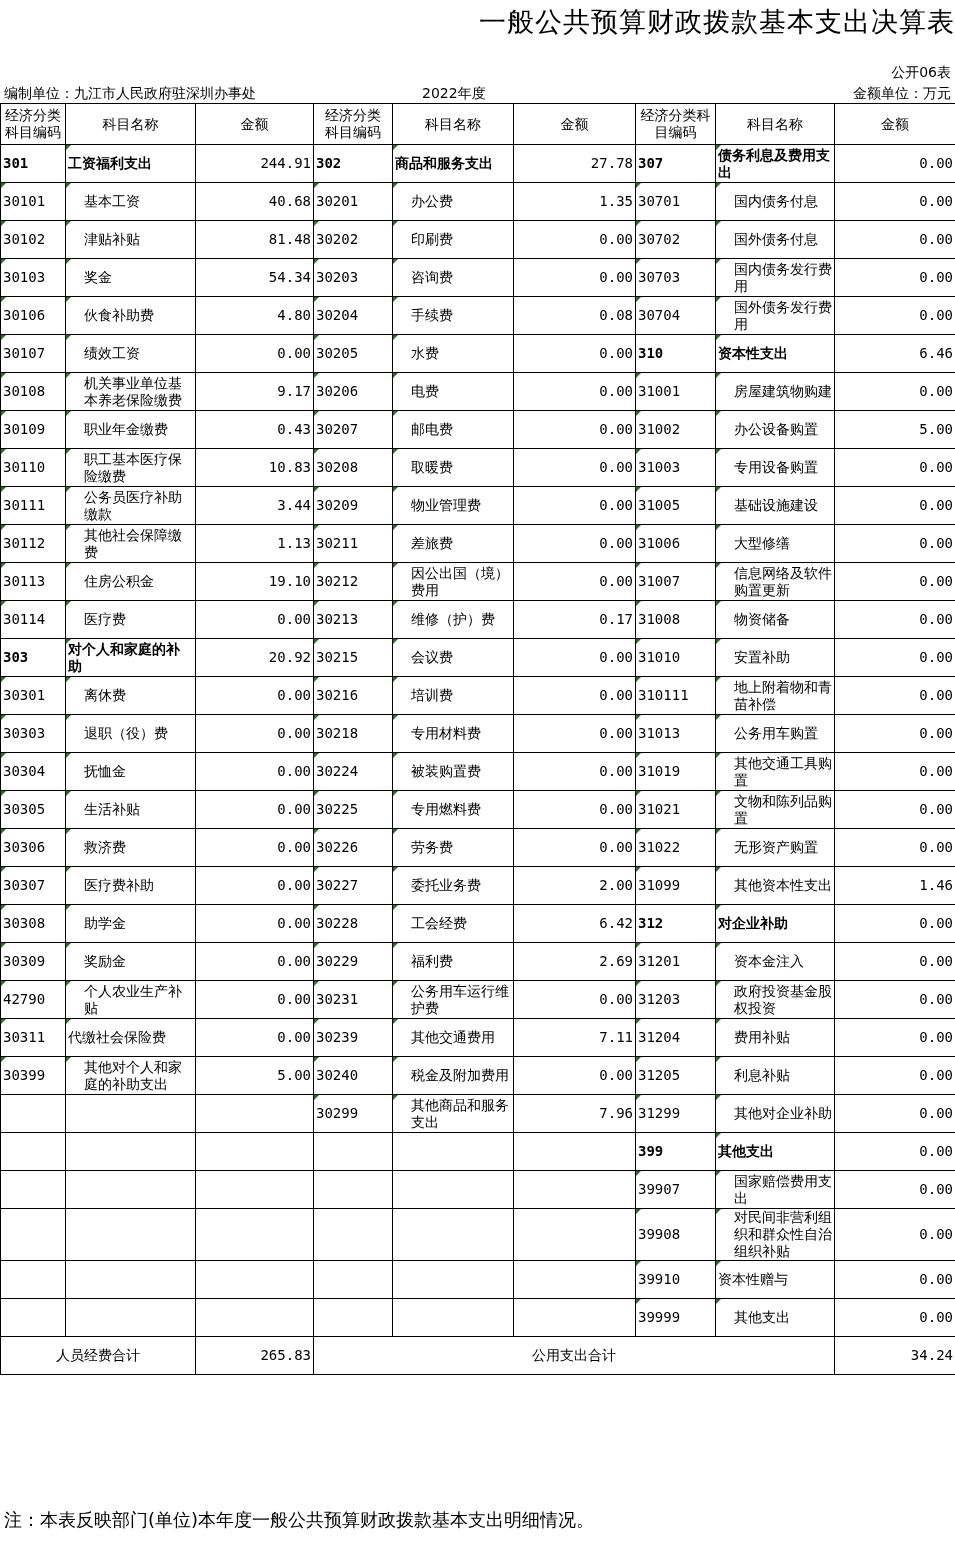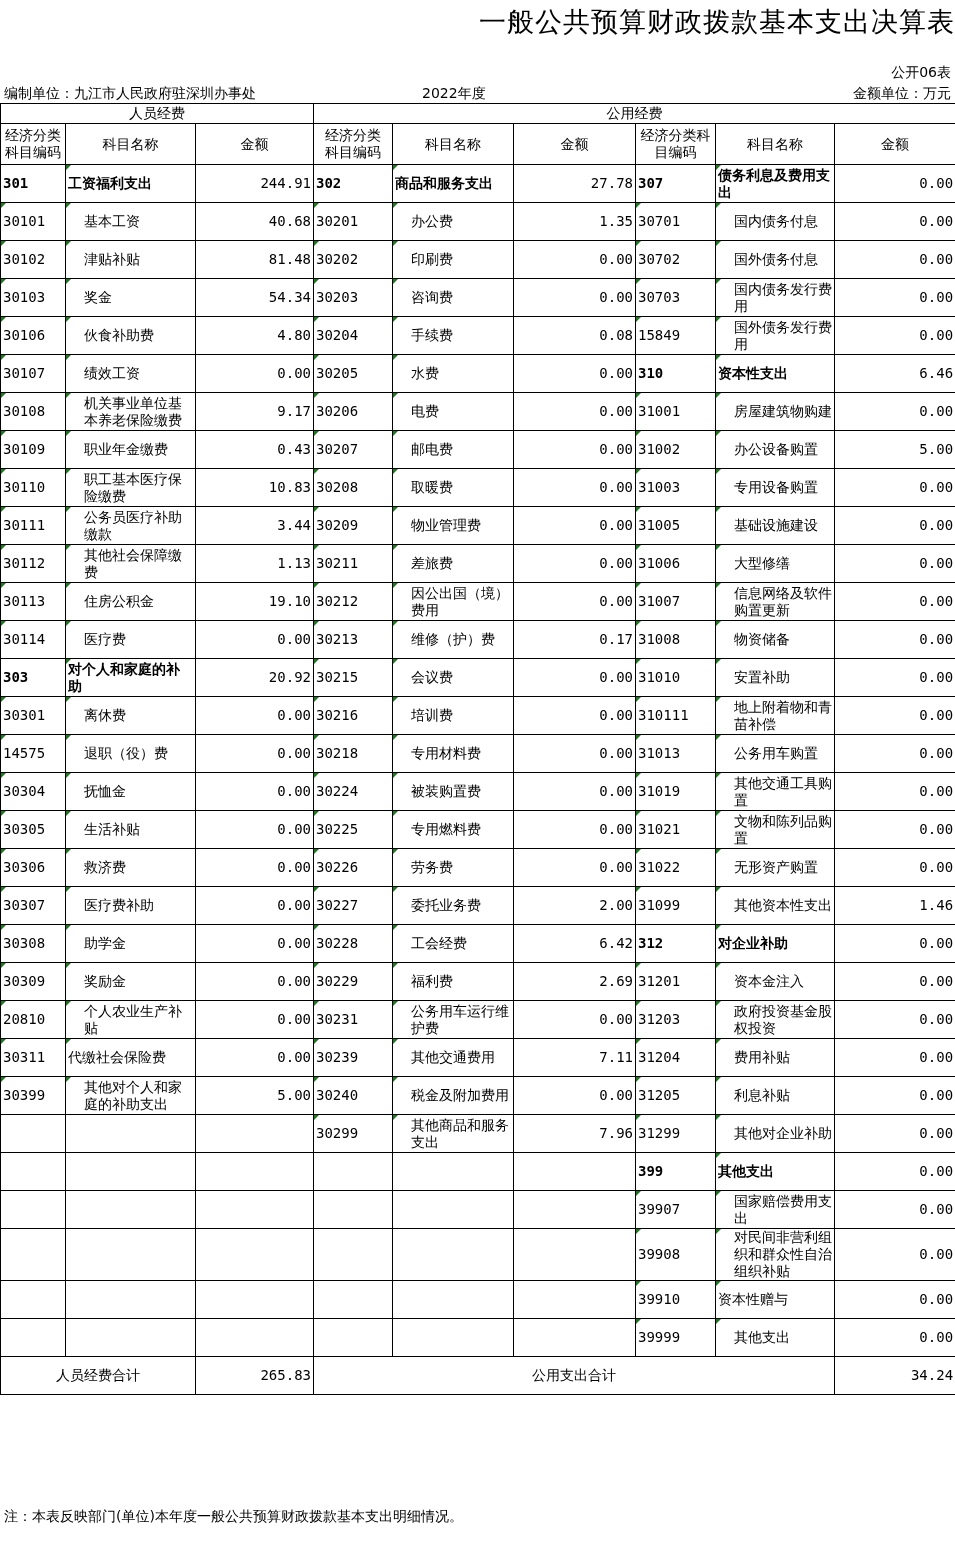--- a/index.html
+++ b/index.html
@@ -12,21 +12,21 @@
   table.main { position:absolute; left:0; top:103px; border-collapse:collapse; table-layout:fixed; width:955px; }
   table.main td { border:1px solid #000; padding:0 2px; font-size:14px; overflow:hidden; vertical-align:middle; line-height:17px; position:relative; }
   td.code { font-family:"DejaVu Sans Mono", monospace; font-size:13px; }
   td.amt { text-align:right; font-family:"DejaVu Sans Mono", monospace; font-size:13px; }
   td.hdr { text-align:center; }
   td.bold { font-weight:bold; }
   td.name { padding-left:2px; }
   .ind { padding-left:16px; display:inline-block; }
   td.tri::before { content:""; position:absolute; left:0; top:0; width:0; height:0; border-top:5px solid #1a7a1a; border-right:5px solid transparent; }
   tr.r38 td { height:37px; }
-  .note { position:absolute; left:4px; top:1508px; font-size:14px; }
+  .note { position:absolute; left:4px; top:1508px; font-size:18px; }
 </style>
 </head>
 <body>
 
 <div class="title">一般公共预算财政拨款基本支出决算表</div>
 <div class="form-no">公开06表</div>
 <div class="org">编制单位：九江市人民政府驻深圳办事处</div>
 <div class="year">2022年度</div>
 <div class="unit">金额单位：万元</div>
 
@@ -36,24 +36,20 @@
       <col style="width:130px">
       <col style="width:118px">
     <col style="width:79px">
       <col style="width:121px">
       <col style="width:122px">
     <col style="width:80px">
       <col style="width:119px">
       <col style="width:121px">
   </colgroup>
   <tbody id="tbody">
-    <tr style="height:20px">
-      <td class="hdr" colspan="3">人员经费</td>
-      <td class="hdr" colspan="6">公用经费</td>
-    </tr>
     <tr style="height:41px">
       <td class="hdr"><span>经济分类</span><br><span>科目编码</span></td>
       <td class="hdr">科目名称</td>
       <td class="hdr">金额</td>
       <td class="hdr"><span>经济分类</span><br><span>科目编码</span></td>
       <td class="hdr">科目名称</td>
       <td class="hdr">金额</td>
       <td class="hdr"><span>经济分类科</span><br><span>目编码</span></td>
       <td class="hdr">科目名称</td>
       <td class="hdr">金额</td>
@@ -102,21 +98,21 @@
         <td class="name tri"><span class="ind">国内债务发行费用</span></td>
         <td class="amt">0.00</td>
       </tr>
       <tr class="r38">
         <td class="code tri">30106</td>
         <td class="name tri"><span class="ind">伙食补助费</span></td>
         <td class="amt">4.80</td>
         <td class="code tri">30204</td>
         <td class="name tri"><span class="ind">手续费</span></td>
         <td class="amt">0.08</td>
-        <td class="code tri">15849</td>
+        <td class="code tri">30704</td>
         <td class="name tri"><span class="ind">国外债务发行费用</span></td>
         <td class="amt">0.00</td>
       </tr>
       <tr class="r38">
         <td class="code tri">30107</td>
         <td class="name tri"><span class="ind">绩效工资</span></td>
         <td class="amt">0.00</td>
         <td class="code tri">30205</td>
         <td class="name tri"><span class="ind">水费</span></td>
         <td class="amt">0.00</td>
@@ -217,21 +213,21 @@
         <td class="name tri"><span class="ind">离休费</span></td>
         <td class="amt">0.00</td>
         <td class="code tri">30216</td>
         <td class="name tri"><span class="ind">培训费</span></td>
         <td class="amt">0.00</td>
         <td class="code tri">310111</td>
         <td class="name tri"><span class="ind">地上附着物和青苗补偿</span></td>
         <td class="amt">0.00</td>
       </tr>
       <tr class="r38">
-        <td class="code tri">14575</td>
+        <td class="code tri">30303</td>
         <td class="name tri"><span class="ind">退职（役）费</span></td>
         <td class="amt">0.00</td>
         <td class="code tri">30218</td>
         <td class="name tri"><span class="ind">专用材料费</span></td>
         <td class="amt">0.00</td>
         <td class="code tri">31013</td>
         <td class="name tri"><span class="ind">公务用车购置</span></td>
         <td class="amt">0.00</td>
       </tr>
       <tr class="r38">
@@ -294,21 +290,21 @@
         <td class="name tri"><span class="ind">奖励金</span></td>
         <td class="amt">0.00</td>
         <td class="code tri">30229</td>
         <td class="name tri"><span class="ind">福利费</span></td>
         <td class="amt">2.69</td>
         <td class="code tri">31201</td>
         <td class="name tri"><span class="ind">资本金注入</span></td>
         <td class="amt">0.00</td>
       </tr>
       <tr class="r38">
-        <td class="code tri">20810</td>
+        <td class="code tri">42790</td>
         <td class="name tri"><span class="ind">个人农业生产补贴</span></td>
         <td class="amt">0.00</td>
         <td class="code tri">30231</td>
         <td class="name tri"><span class="ind">公务用车运行维护费</span></td>
         <td class="amt">0.00</td>
         <td class="code tri">31203</td>
         <td class="name tri"><span class="ind">政府投资基金股权投资</span></td>
         <td class="amt">0.00</td>
       </tr>
       <tr class="r38">

